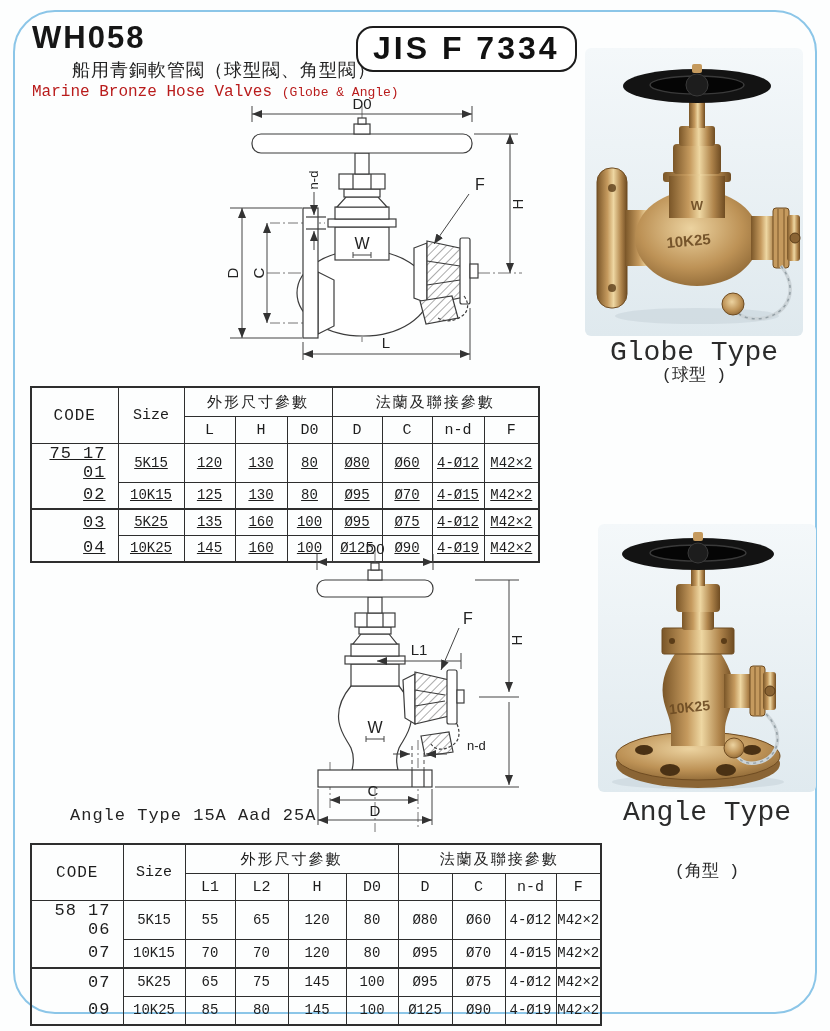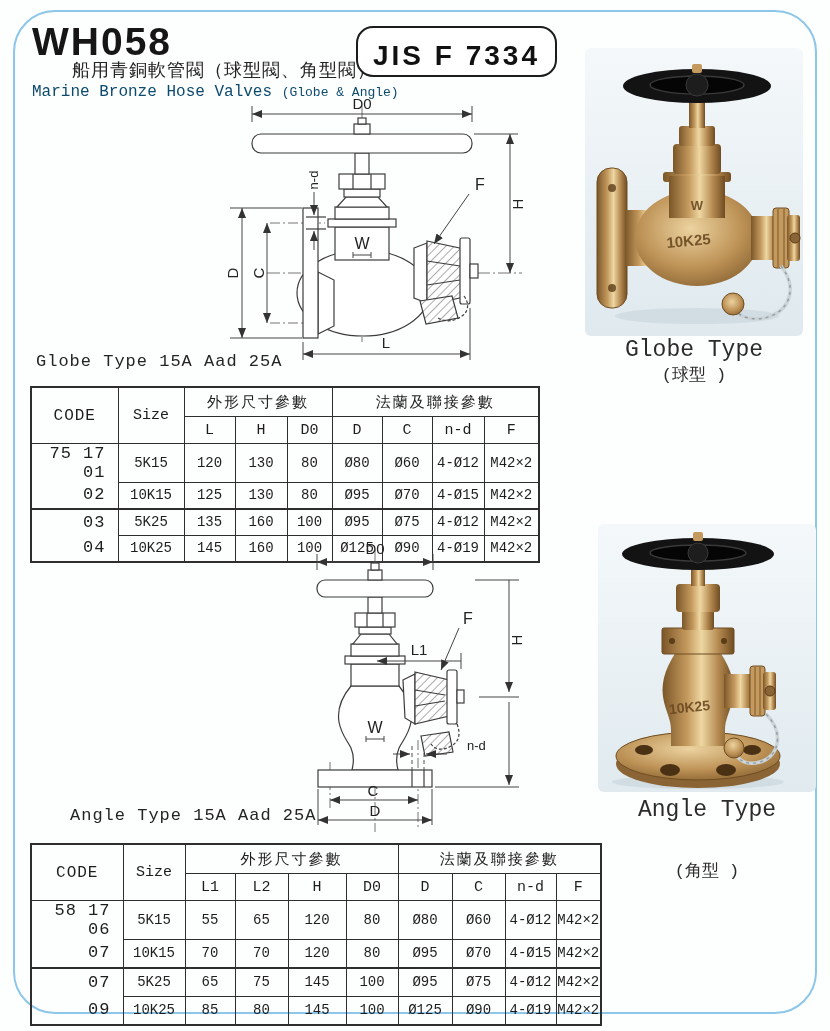--- a/index.html
+++ b/index.html
@@ -2,52 +2,52 @@
 <html><head>
 <meta charset="utf-8">
 <style>
   html,body{margin:0;padding:0;background:#ffffff;}
   .page{position:relative;width:830px;height:1031px;background:#fdfefe;overflow:hidden;
         font-family:"Liberation Sans",sans-serif;color:#222;}
   .frame{position:absolute;left:13px;top:10px;width:800px;height:1000px;
          border:2px solid #8cc6e8;border-radius:42px;pointer-events:none;}
   .abs{position:absolute;}
   
-  .model{left:32px;top:20px;font-size:39px;font-weight:bold;letter-spacing:2px;color:#161616;}
+  .model{left:32px;top:20px;font-size:31px;font-weight:bold;letter-spacing:2px;color:#161616;}
   .title-zh{left:32px;top:58px;font-size:18px;color:#232323;letter-spacing:1px;margin-left:40px;}
-  .title-en{left:32px;top:83px;font-family:"Liberation Mono",monospace;font-size:16px;color:#0c4a6e;}
+  .title-en{left:32px;top:83px;font-family:"Liberation Mono",monospace;font-size:16px;color:#b91c1c;}
   .title-en .paren{font-size:13px;}
-  .jis-badge{left:356px;top:26px;border:2.5px solid #1c1c1c;border-radius:17px;padding:12px 15px 3px 15px;
-             font-size:28px;font-weight:bold;letter-spacing:3px;color:#111;background:#fff;}
+  .jis-badge{left:356px;top:26px;border:2.5px solid #1c1c1c;border-radius:17px;padding:2px 15px 3px 15px;
+             font-size:32px;font-weight:bold;letter-spacing:3px;color:#111;background:#fff;}
   
   .section-caption{font-family:"Liberation Mono",monospace;font-size:17px;color:#242424;letter-spacing:1px;}
   .sc1{left:36px;top:352px;}
   .sc2{left:42px;top:806px;margin-left:28px;}
   .photo-caption{width:218px;text-align:center;font-family:"Liberation Mono",monospace;
-                 font-size:23px;color:#2b2b2b;}
+                 font-size:28px;color:#2b2b2b;}
   .photo-caption-zh{width:218px;text-align:center;font-family:"Liberation Mono",monospace;
                     font-size:17px;color:#2b2b2b;}
   .gp1{left:585px;top:337px;} .gp2{left:585px;top:363px;}
   .ap1{left:598px;top:797px;} .ap2{left:598px;top:823px;margin-top:36px;}
   
   .spec{position:absolute;border-collapse:collapse;table-layout:fixed;
         font-family:"Liberation Mono",monospace;color:#1d1d1d;background:transparent;}
   .spec th,.spec td{border:1.4px solid #2e2e2e;text-align:center;padding:0;font-weight:normal;}
   .spec{border:2px solid #2e2e2e;}
   .spec th{font-size:15px;}
   .spec .grp{letter-spacing:2px;font-size:15px;}
   .spec .code-h{font-size:16px;letter-spacing:1px;}
   .spec td{font-size:14px;}
   .spec td.code-cell{font-size:17px;text-align:right;padding-right:12px;letter-spacing:1px;}
   .spec tr.pair-first td.code-cell{border-bottom:none;}
   .spec tr.pair-second td.code-cell{border-top:none;}
   .spec tbody tr.pair-first:not(:first-child) td{border-top-width:2.5px;}
   .t1{left:30px;top:386px;width:508px;}
   .t1 thead tr:first-child th{height:28px;} .t1 thead tr:last-child th{height:26px;}
-  .t1 tbody td{height:25px;}
+  .t1 tbody td{height:25px;text-decoration:underline;}
   .t2{left:30px;top:843px;width:570px;}
   .t2 thead tr:first-child th{height:28px;} .t2 thead tr:last-child th{height:26px;}
   .t2 tbody td{height:27px;}
   svg text{font-family:"Liberation Sans",sans-serif;}
 </style>
 </head>
 <body>
 
 <div class="page">
   <div class="frame"></div>
@@ -194,21 +194,20 @@
     <path d="M196,218 C212,238 206,260 186,268 C170,274 154,270 149,260" fill="none" stroke="#ccd4d8" stroke-width="3.5"></path>
     <path d="M196,218 C212,238 206,260 186,268 C170,274 154,270 149,260" fill="none" stroke="#94a0a6" stroke-width="1.5" stroke-dasharray="3 4"></path>
     <circle cx="148" cy="256" r="11" fill="url(#brzR)" stroke="#6f4c22"></circle>
 
     <text x="112" y="162" text-anchor="middle" font-size="13" font-weight="bold" fill="#6b4a22" opacity="0.9">W</text>
     <text x="104" y="198" text-anchor="middle" font-size="15" font-weight="bold" fill="#6b4a22" opacity="0.9" transform="rotate(-5 104 198)">10K25</text>
   </svg>
   <div class="abs photo-caption gp1">Globe Type</div>
   <div class="abs photo-caption-zh gp2">(球型 )</div>
 
-  <div class="abs section-caption sc1">Globe Type 15A Aad 25A</div>
   <table class="spec t1">
     <colgroup>
       <col style="width:87px">
         <col style="width:66px">
         <col style="width:51px">
         <col style="width:52px">
       <col style="width:45px">
         <col style="width:50px">
         <col style="width:50px">
         <col style="width:52px">

